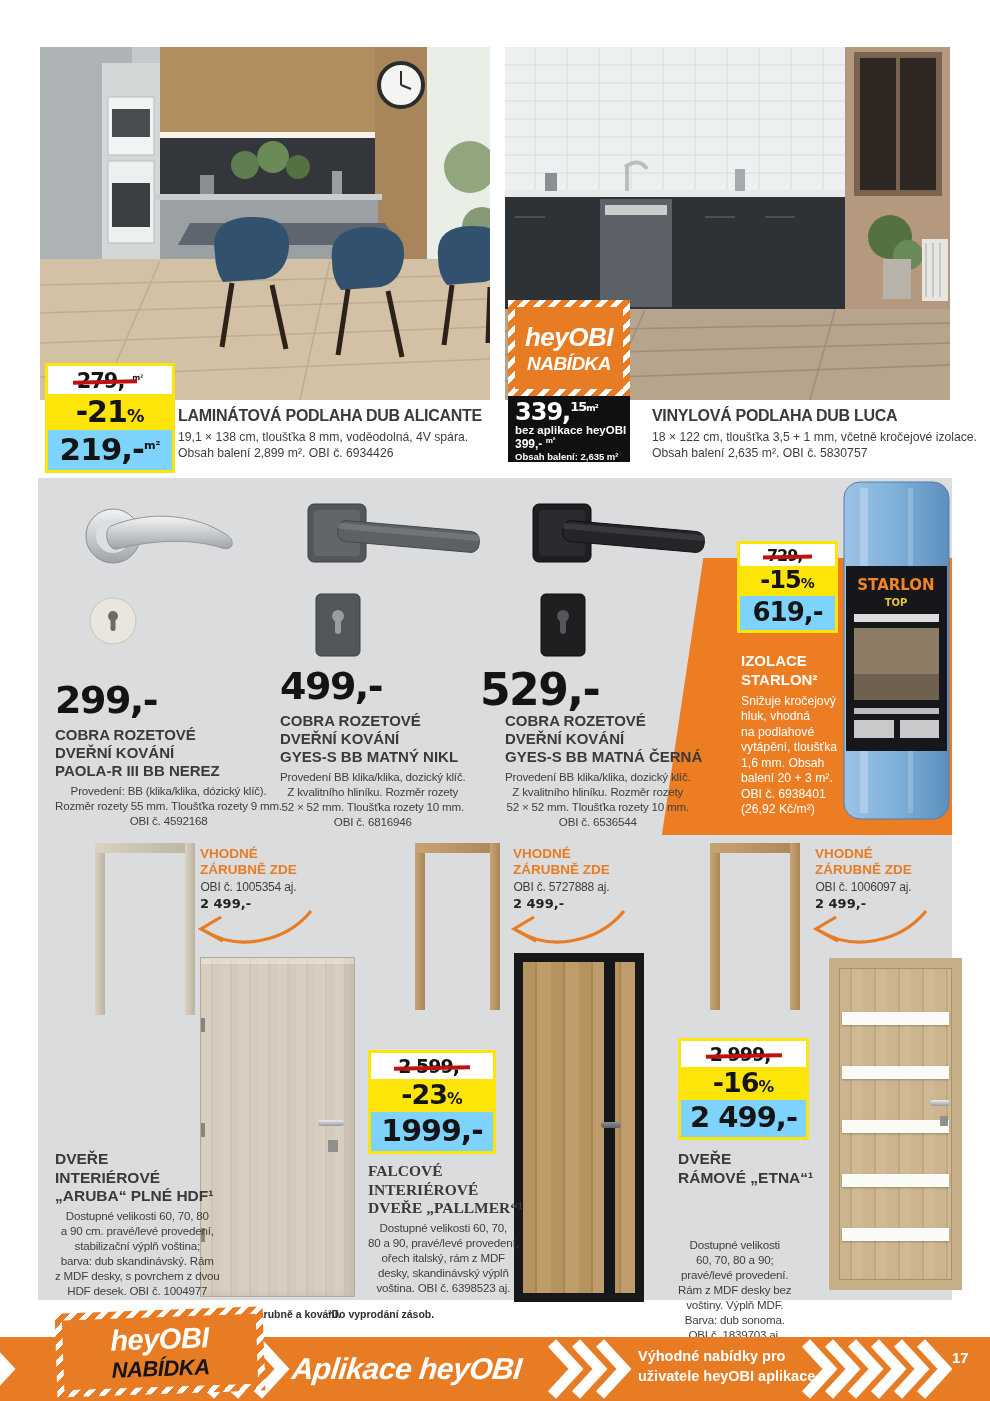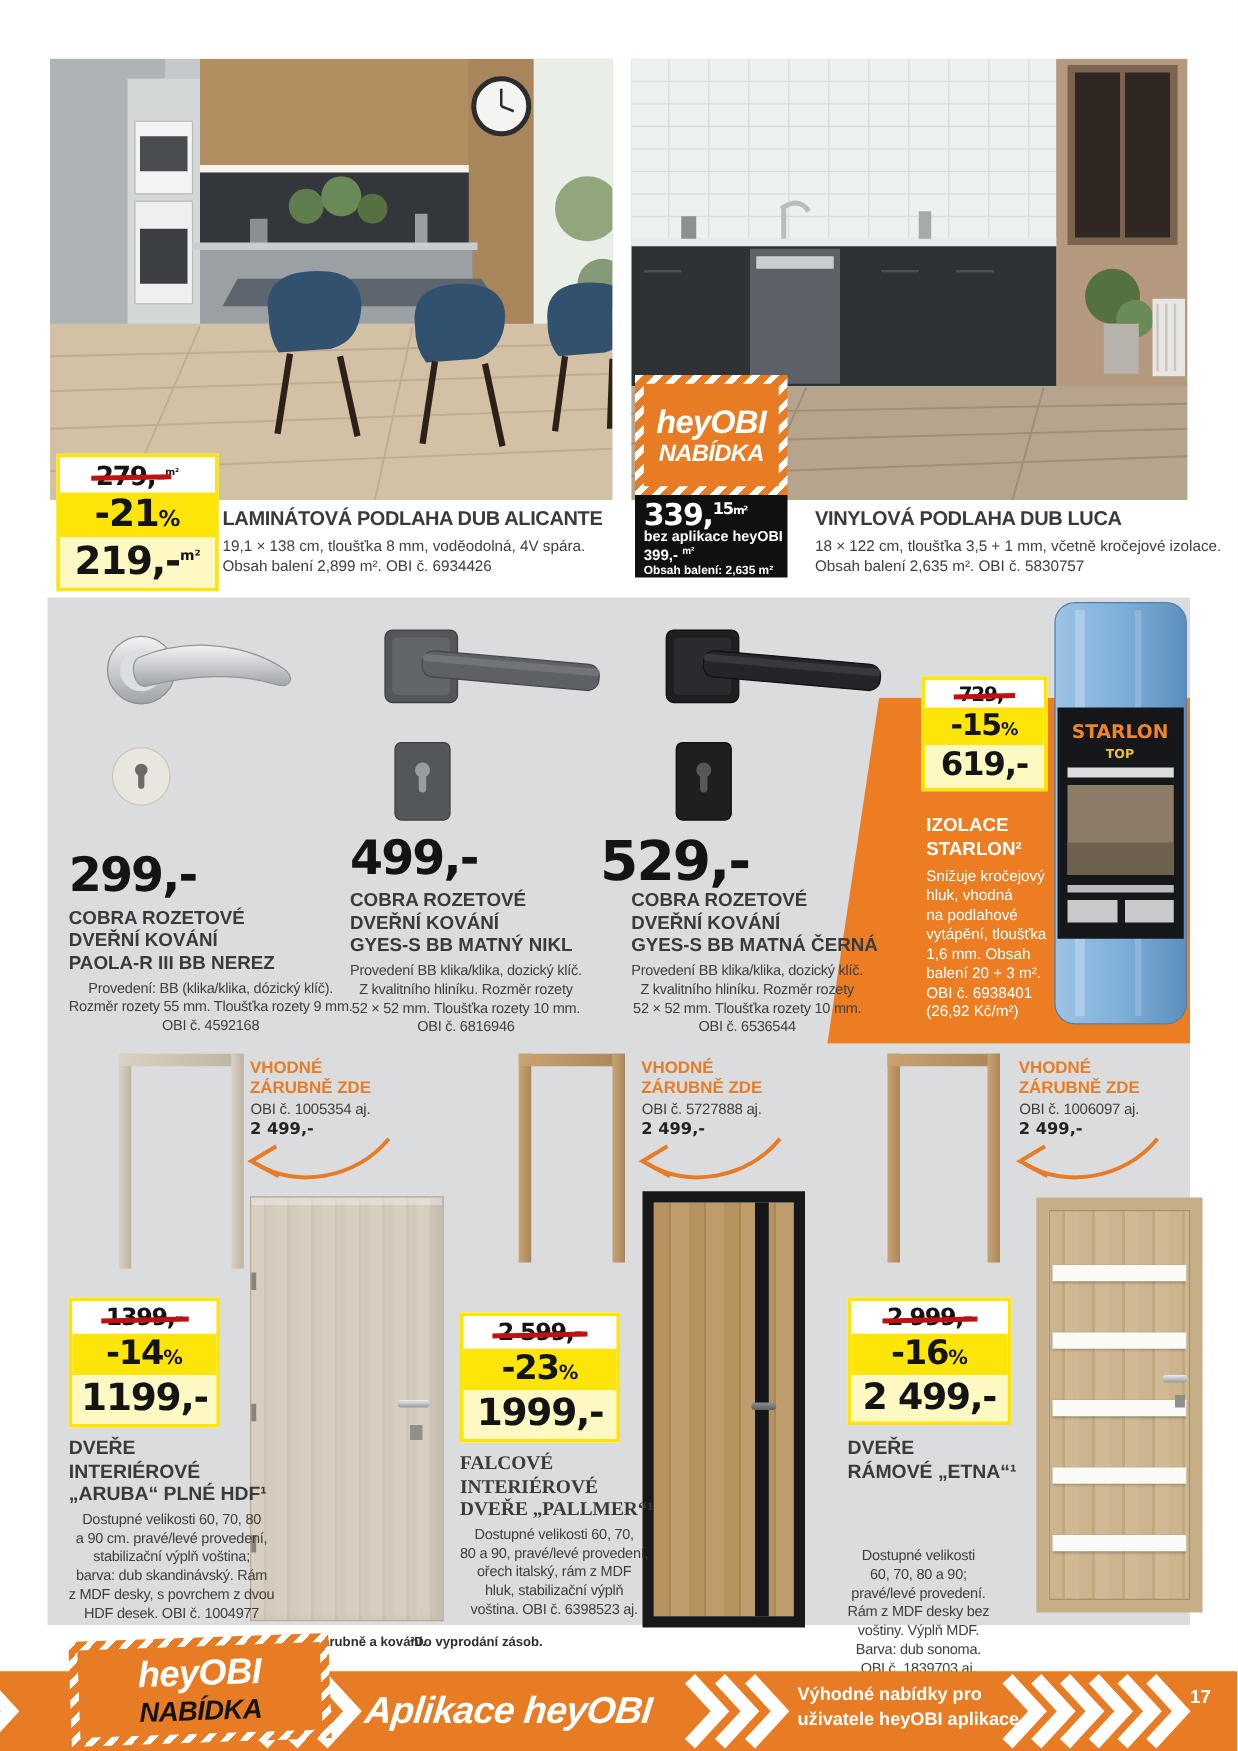--- a/index.html
+++ b/index.html
@@ -6,21 +6,21 @@
   .page{position:relative;width:990px;height:1401px;background:#ffffff;overflow:hidden;
         font-family:"Liberation Sans",sans-serif;color:#3a3a38;}
   .abs{position:absolute;}
   
   .photo{position:absolute;overflow:hidden;background:#cfd2d4;}
   
   .pbadge{border:3px solid #fde50a;background:#fff;text-align:center;
           font-family:"DejaVu Sans",sans-serif;font-weight:800;color:#141414;letter-spacing:-1px;}
   .pb-old{background:#fff;padding:3px 2px 1px;line-height:1.15;white-space:nowrap;}
   .pb-disc{background:#fde50a;padding:1px 0 2px;line-height:1.1;white-space:nowrap;}
-  .pb-new{background:#fef9c3;padding:2px 2px 4px;line-height:1.1;white-space:nowrap;}
+  .pb-new{background:#7dd3fc;padding:2px 2px 4px;line-height:1.1;white-space:nowrap;}
   .struck{position:relative;display:inline-block;}
   .struck::after{content:"";position:absolute;left:-4px;right:-4px;top:44%;height:4px;
                  background:#bf1110;transform:rotate(-1.2deg);}
   .sup{font-size:.36em;vertical-align:super;letter-spacing:0;}
   .pct{font-size:.58em;letter-spacing:0;}
   .bigprice{font-family:"DejaVu Sans",sans-serif;font-weight:800;color:#141414;letter-spacing:-1.5px;white-space:nowrap;}
   
   .t-title{font-weight:bold;color:#3a3a38;font-size:16px;letter-spacing:-.3px;white-space:nowrap;}
   .t-desc{color:#3e3e3c;font-size:12.2px;line-height:1.32;white-space:nowrap;}
   .p-name{font-weight:bold;color:#3a3a38;font-size:15px;line-height:1.2;white-space:nowrap;}
@@ -388,25 +388,20 @@
     <path d="M28 14 L8 26 L30 38" fill="none" stroke="#e87c25" stroke-width="3.2"></path>
   </svg>
 
   <div class="abs door1" style="left:200px;top:957px;width:153px;height:338px;">
     <div class="hinge" style="top:60px;"></div>
     <div class="hinge" style="top:165px;"></div>
     <div class="hinge" style="top:270px;"></div>
     <div class="dhandle" style="right:10px;top:162px;"></div>
     <div class="dlock" style="right:16px;top:182px;"></div>
   </div>
-  <div class="abs pbadge" style="left:55px;top:1038px;width:115px;">
-    <div class="pb-old" style="font-size:19px;"><span class="struck">1399,-</span></div>
-    <div class="pb-disc" style="font-size:27px;"><span>-14</span><span class="pct">%</span></div>
-    <div class="pb-new" style="font-size:30px;"><span>1199,-</span></div>
-  </div>
   <div class="abs p-name" style="left:55px;top:1150px;font-size:15.5px;">
     <div>DVEŘE</div>
     <div>INTERIÉROVÉ</div>
     <div>„ARUBA“ PLNÉ HDF¹</div>
   </div>
   <div class="abs p-desc" style="left:55px;top:1208px;">
     <div>Dostupné velikosti 60, 70, 80</div>
     <div>a 90 cm. pravé/levé provedení,</div>
     <div>stabilizační výplň voština;</div>
     <div>barva: dub skandinávský. Rám</div>
@@ -425,21 +420,21 @@
   </div>
   <div class="abs p-name" style="left:368px;top:1162px;font-size:15.5px;font-family:Liberation Serif, serif;">
     <div>FALCOVÉ</div>
     <div>INTERIÉROVÉ</div>
     <div>DVEŘE „PALLMER“¹</div>
   </div>
   <div class="abs p-desc" style="left:368px;top:1220px;">
     <div>Dostupné velikosti 60, 70,</div>
     <div>80 a 90, pravé/levé provedení,</div>
     <div>ořech italský, rám z MDF</div>
-    <div>hluk, stabilizační výplň</div>
+    <div>desky, skandinávský výplň</div>
     <div>voština. OBI č. 6398523 aj.</div>
   </div>
 
   <div class="abs door3" style="left:829px;top:958px;width:133px;height:332px;box-sizing:border-box;">
     <div class="wstripe" style="top:44px;"></div>
     <div class="wstripe" style="top:98px;"></div>
     <div class="wstripe" style="top:152px;"></div>
     <div class="wstripe" style="top:206px;"></div>
     <div class="wstripe" style="top:260px;"></div>
     <div class="dhandle" style="right:2px;top:132px;width:20px;"></div>

